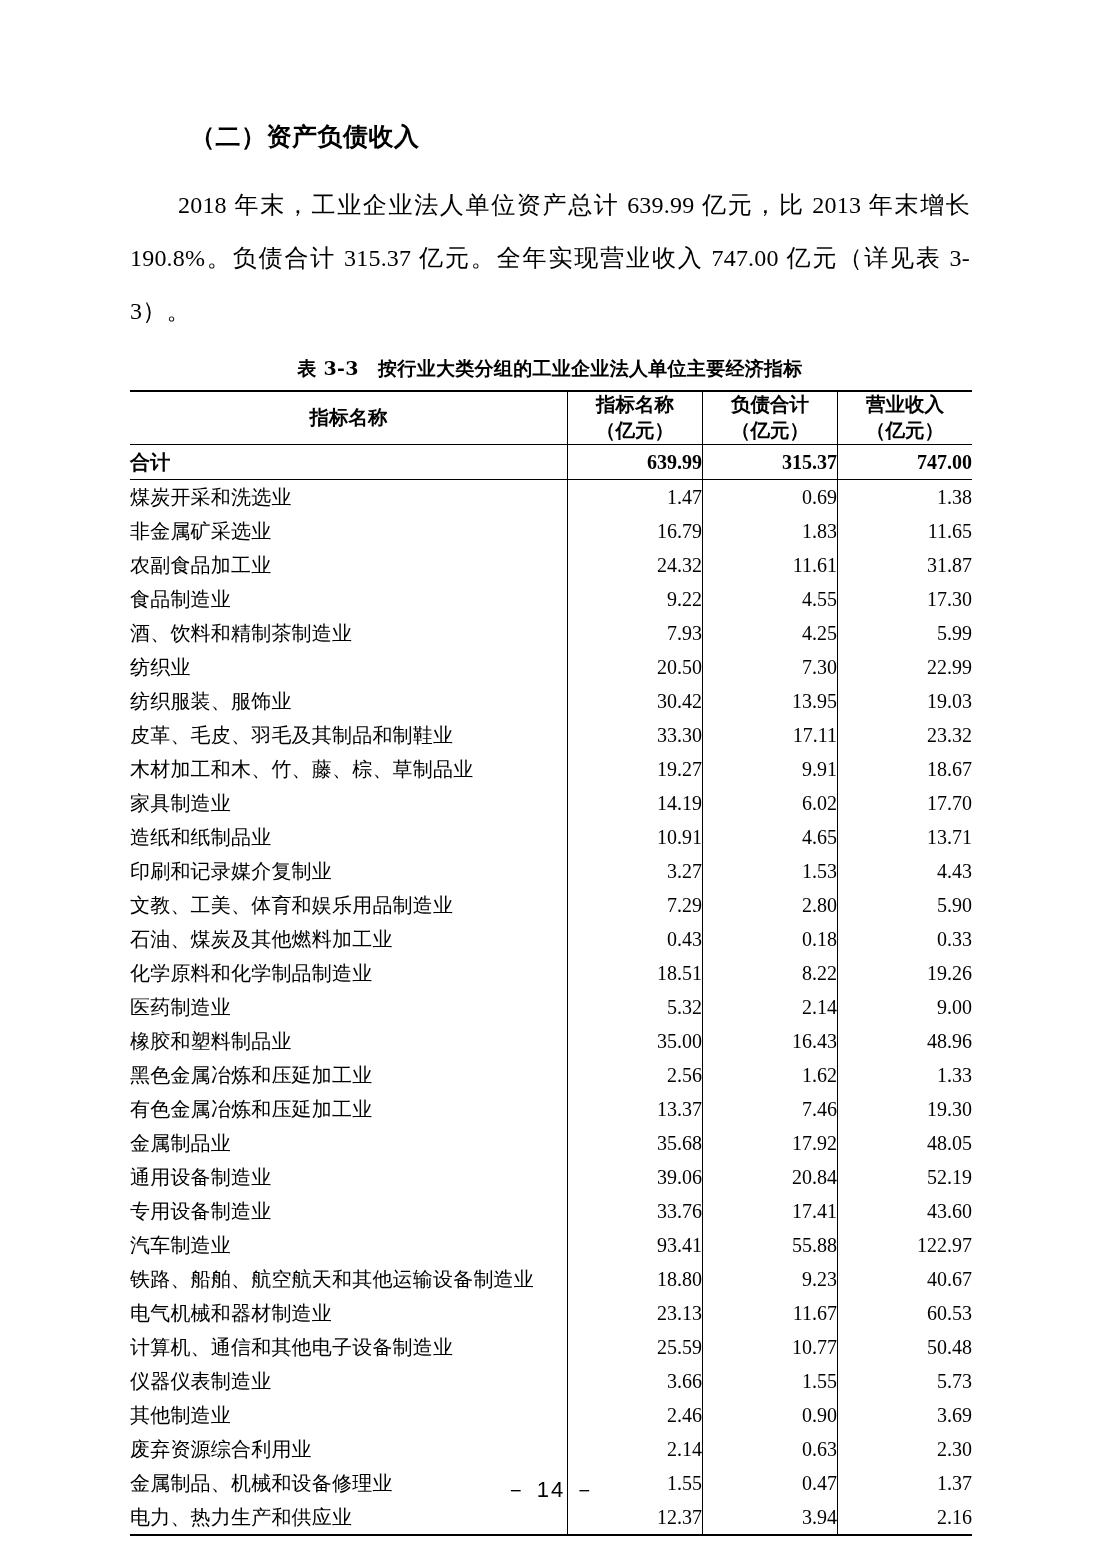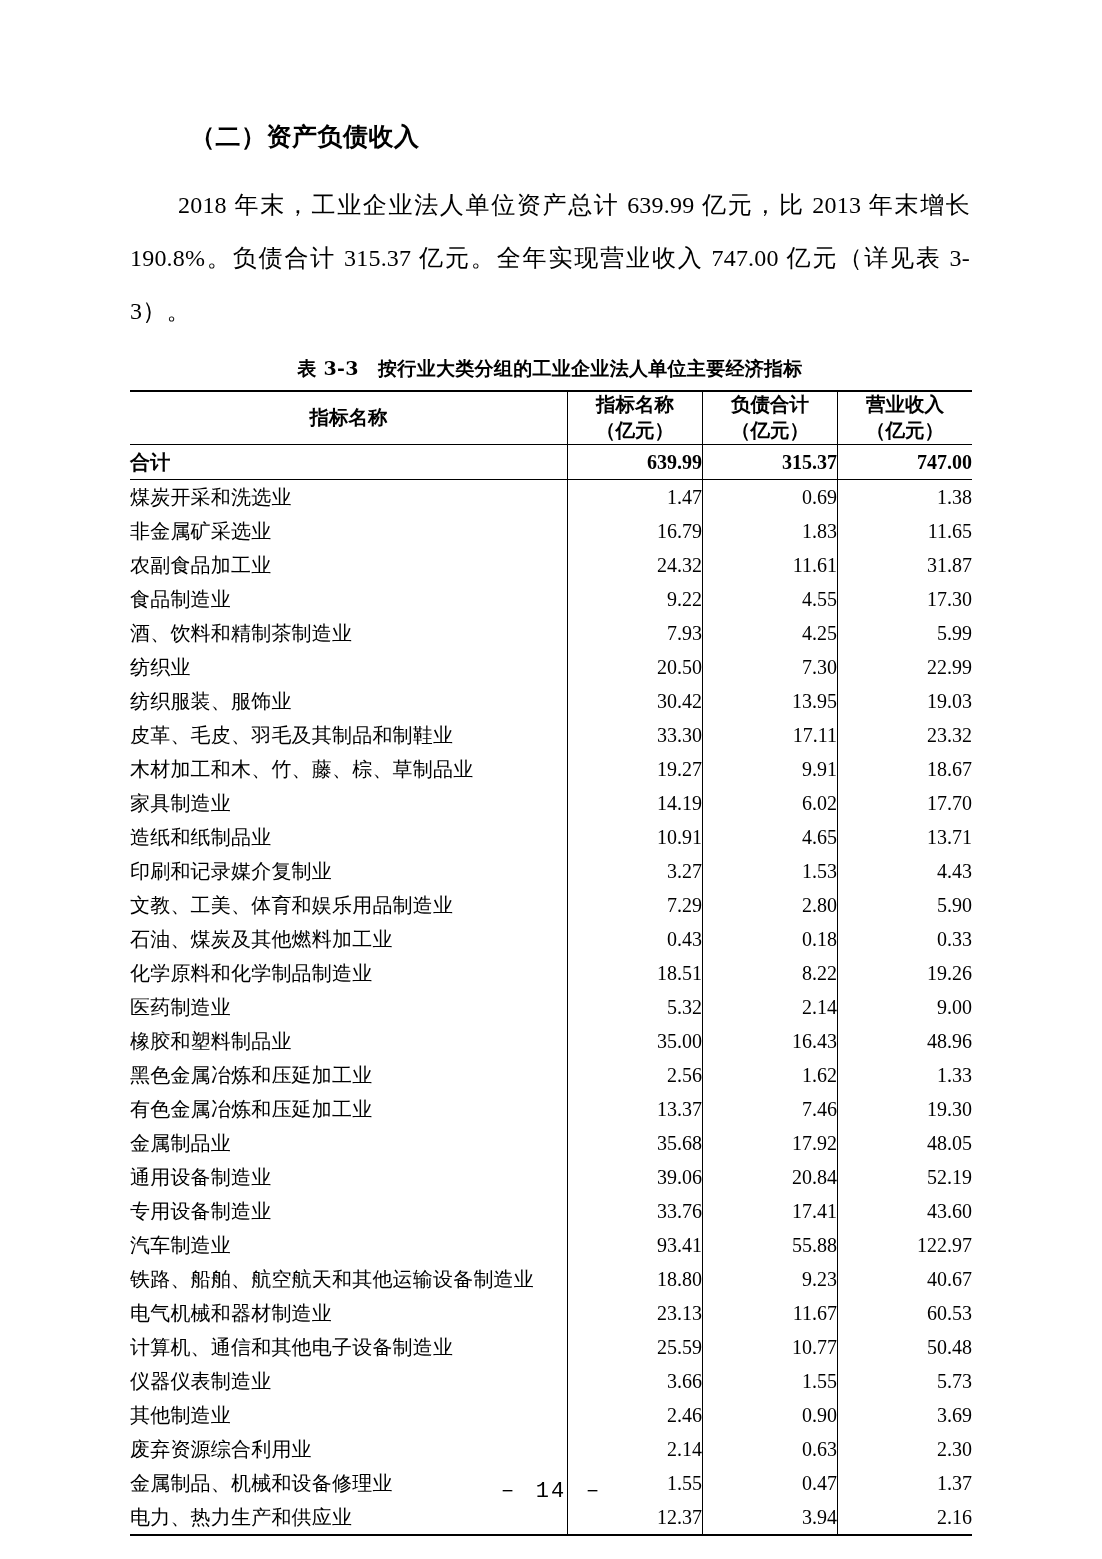--- a/index.html
+++ b/index.html
@@ -105,21 +105,21 @@
   tbody tr:last-child td {
     border-bottom: 2.5px solid #000;
   }
   .footer {
     position: absolute;
     left: 0;
     right: 0;
     top: 1475px;
     text-align: center;
     font-size: 22px;
-    font-family: Liberation Mono, monospace;
+    font-family: Liberation Sans, sans-serif;
     letter-spacing: 2px;
   }
 </style>
 </head>
 <body>
 
 <div class="page">
   <div class="content">
 
     <h2 class="section-title">（二）资产负债收入</h2>

